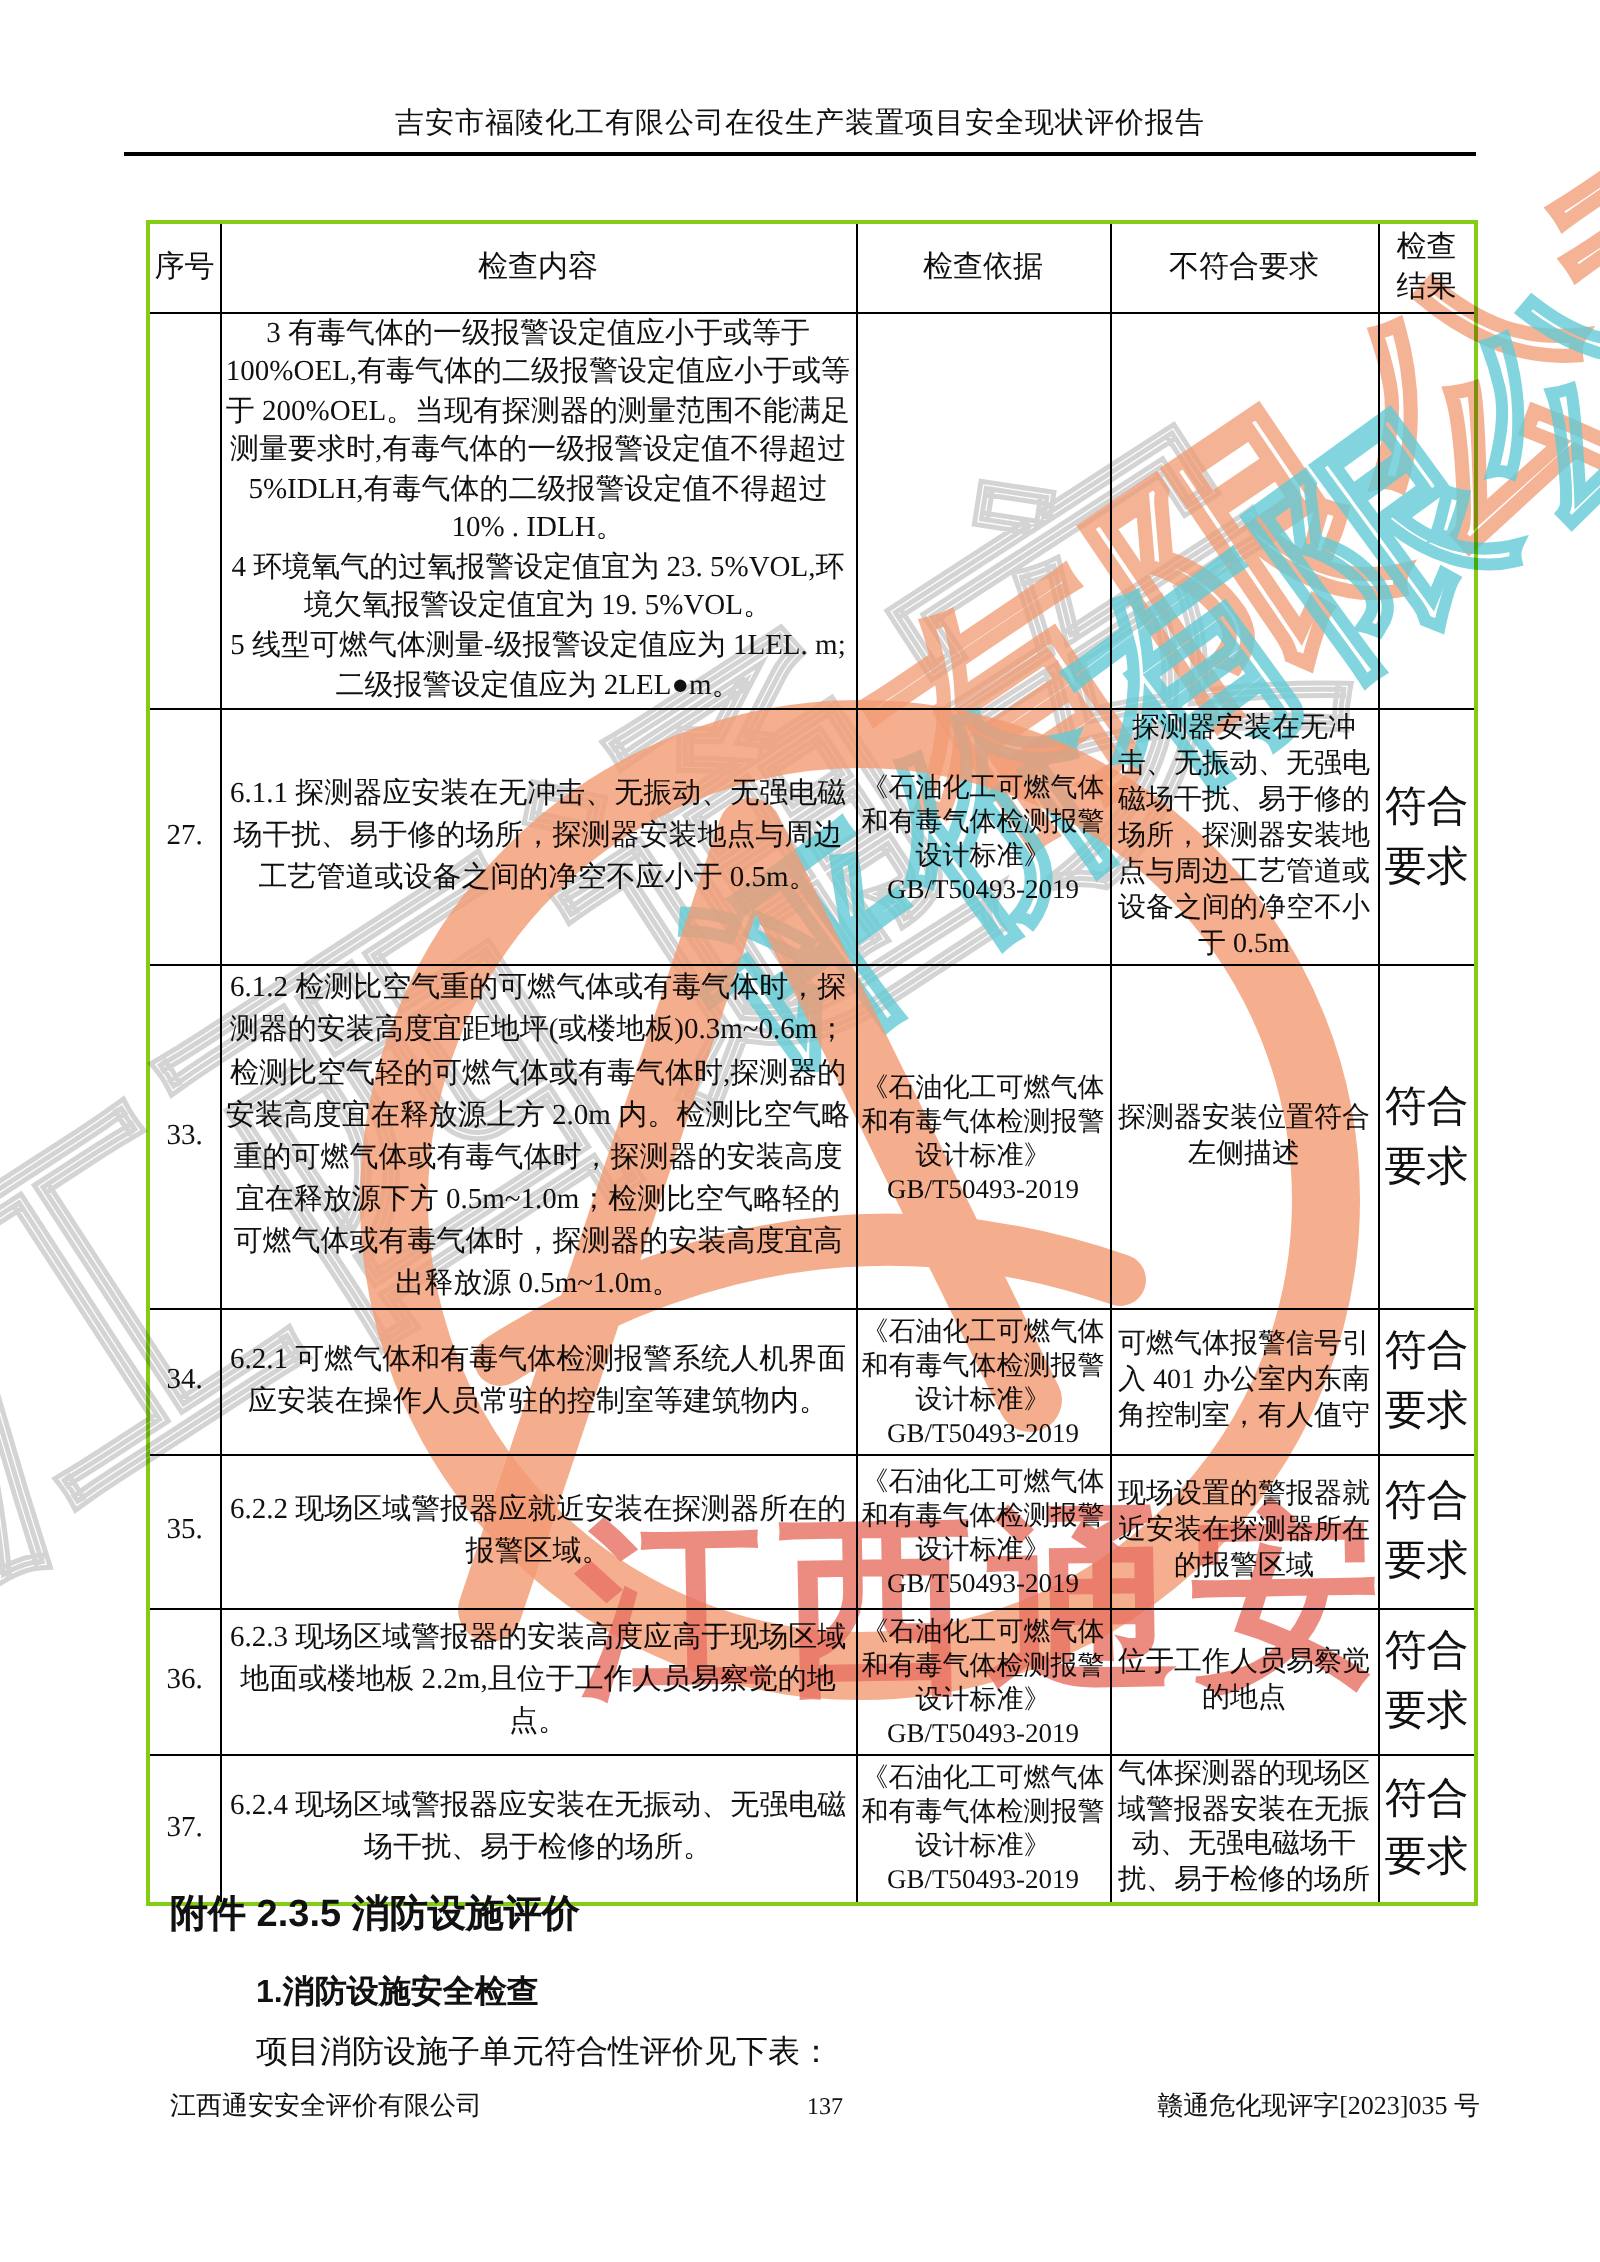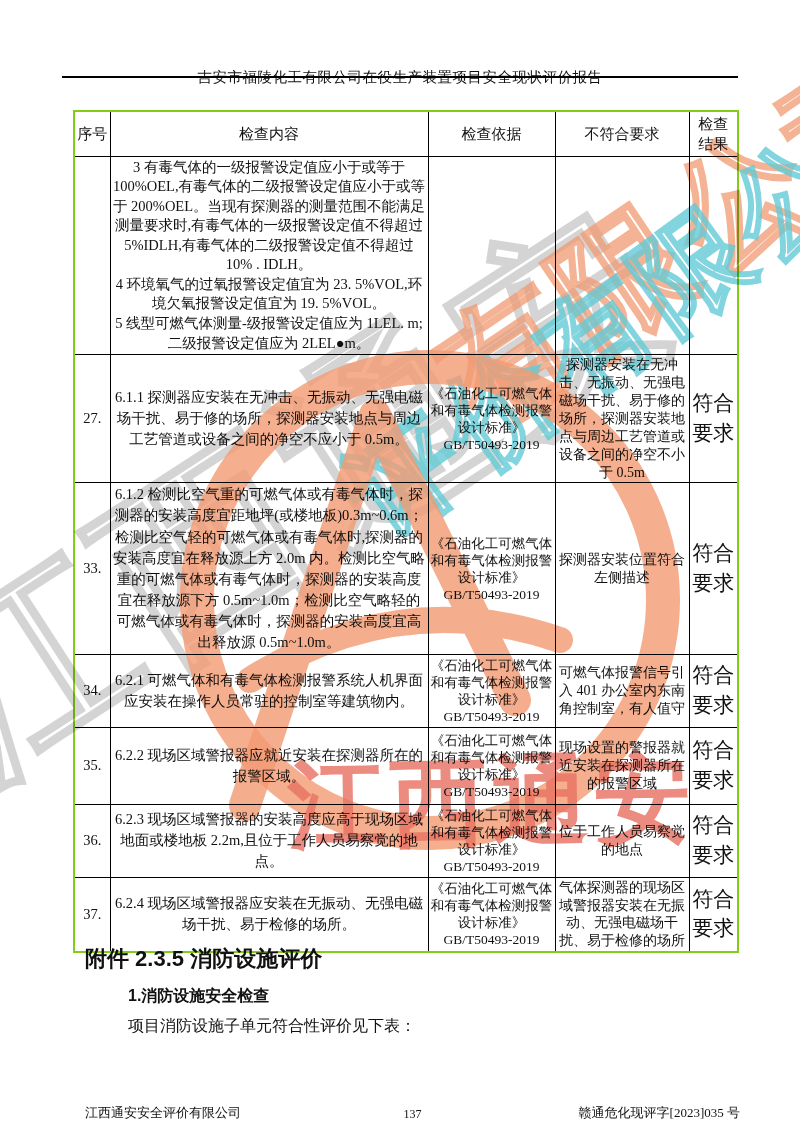--- a/index.html
+++ b/index.html
@@ -14,21 +14,21 @@
     position:relative;
     width:800px;height:1131px;
     background:#fff;
     margin:0 auto;
     overflow:hidden;
     font-family:"Liberation Serif","DejaVu Serif",serif;
     color:#111;
   }
   .running-head{
     position:absolute;top:52px;left:0;right:0;
-    text-align:center;font-size:14.5px;letter-spacing:.5px;margin-top:16px;
+    text-align:center;font-size:14.5px;letter-spacing:.5px;
   }
   .head-rule{
     position:absolute;top:76px;left:62px;width:676px;
     border-top:2.2px solid #000;
   }
   table.check-table{
     position:absolute;top:110px;left:73px;
     width:664px;table-layout:fixed;
     border-collapse:collapse;
     font-size:14.5px;line-height:1.45;
@@ -61,34 +61,34 @@
   tr.r-35{height:77px;}
   tr.r-36{height:73px;}
   tr.r-37{height:72px;}
   .summary{
     position:absolute;top:908px;left:128px;
     font-size:17px;letter-spacing:.5px;
   }
   .annex-heading{
     position:absolute;top:944px;left:85px;
     font-family:"Liberation Sans","DejaVu Sans",sans-serif;
-    font-weight:bold;font-size:22px;
+    font-weight:bold;font-size:19px;
   }
   .sub-heading{
     position:absolute;top:986px;left:128px;
     font-family:"Liberation Sans","DejaVu Sans",sans-serif;
     font-weight:bold;font-size:16px;text-align:right;
   }
   .lead-text{
     position:absolute;top:1016px;left:128px;
     font-size:16px;
   }
   .page-footer{
-    position:absolute;top:1104px;left:85px;right:60px;
-    display:flex;align-items:flex-end;
+    position:absolute;top:1044px;left:85px;right:60px;
+    display:flex;align-items:center;
     font-size:13px;
   }
   .page-footer .f-left{flex:1;text-align:left;}
   .page-footer .f-center{flex:1;text-align:center;font-size:12px;}
   .page-footer .f-right{flex:1;text-align:right;}
   
   .watermark{
     position:absolute;inset:0;z-index:3;
     pointer-events:none;
     mix-blend-mode:multiply;

